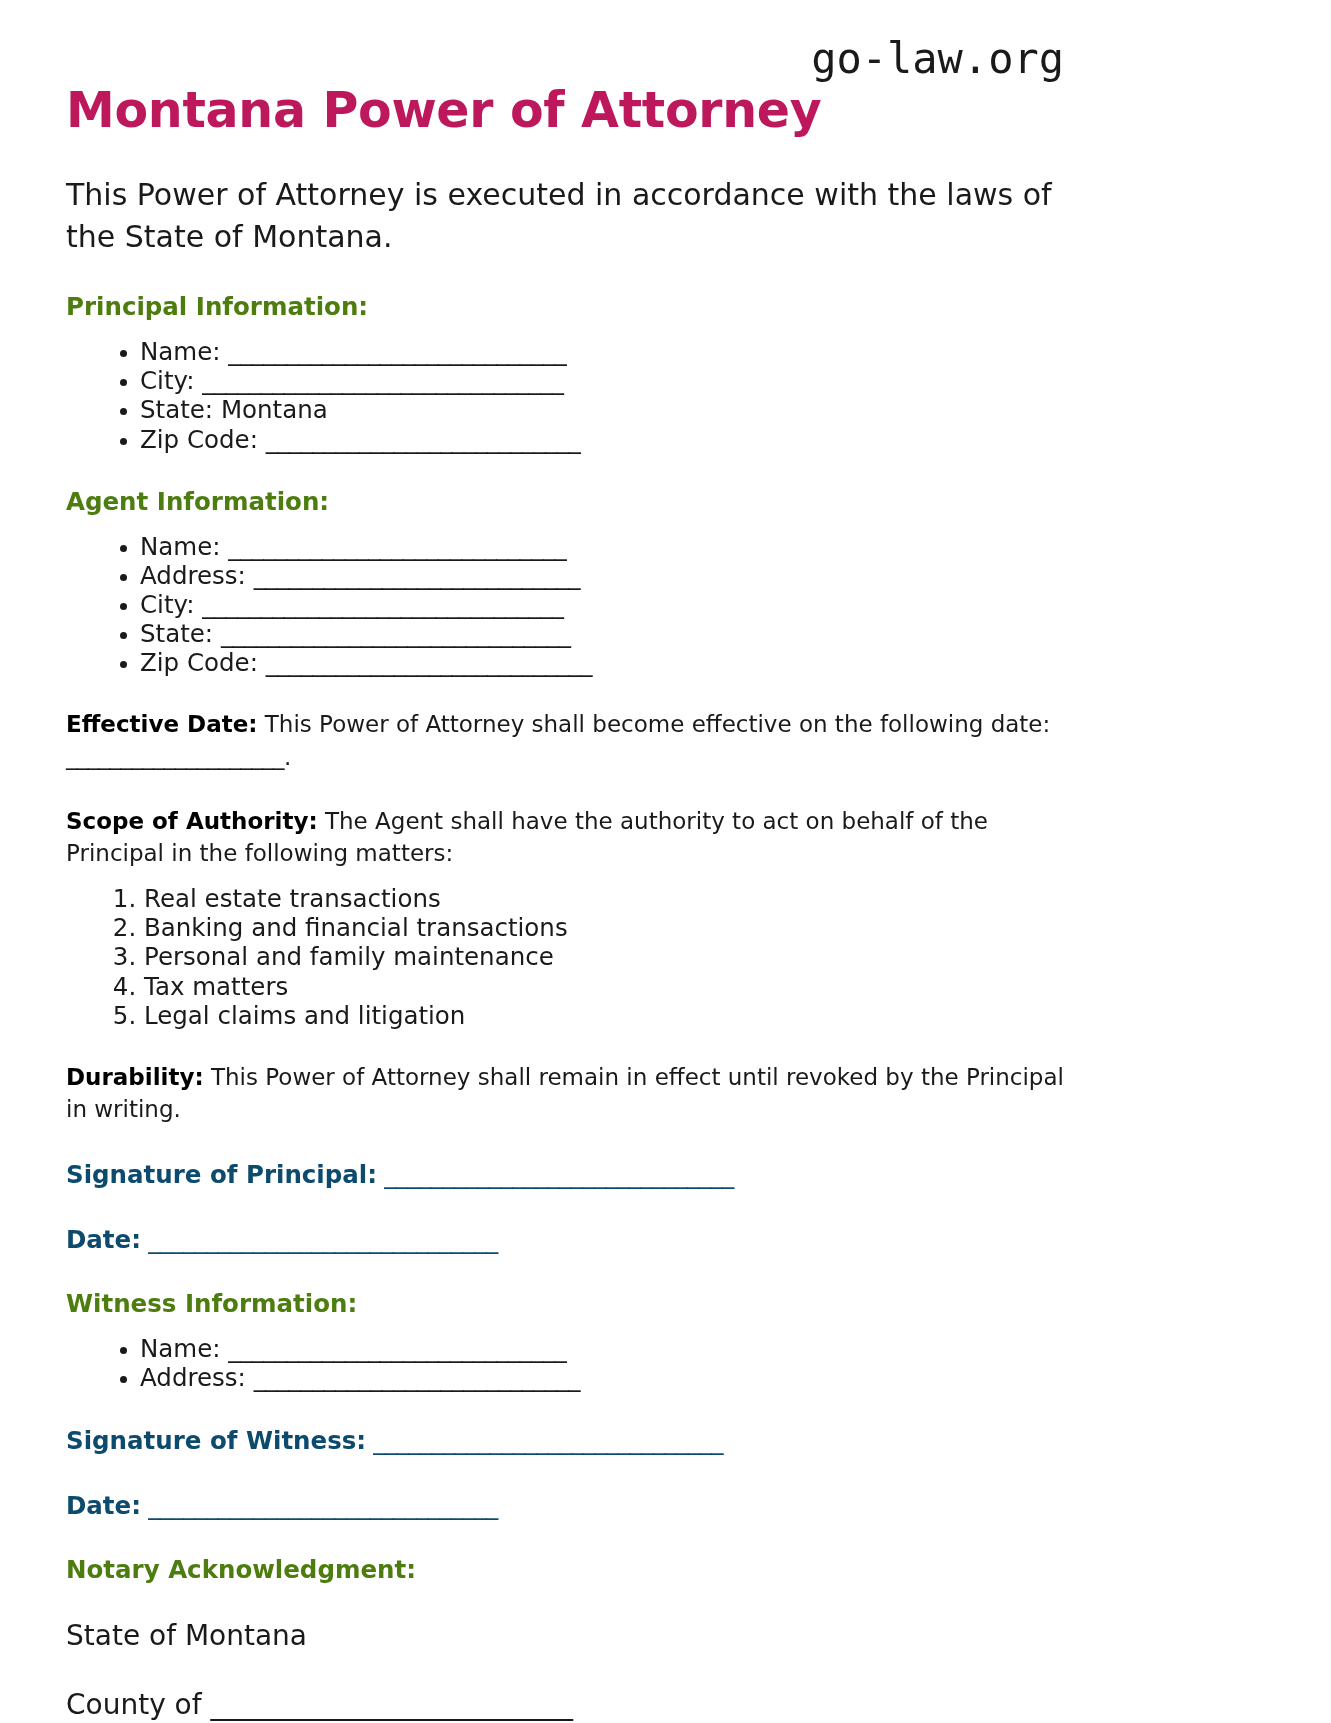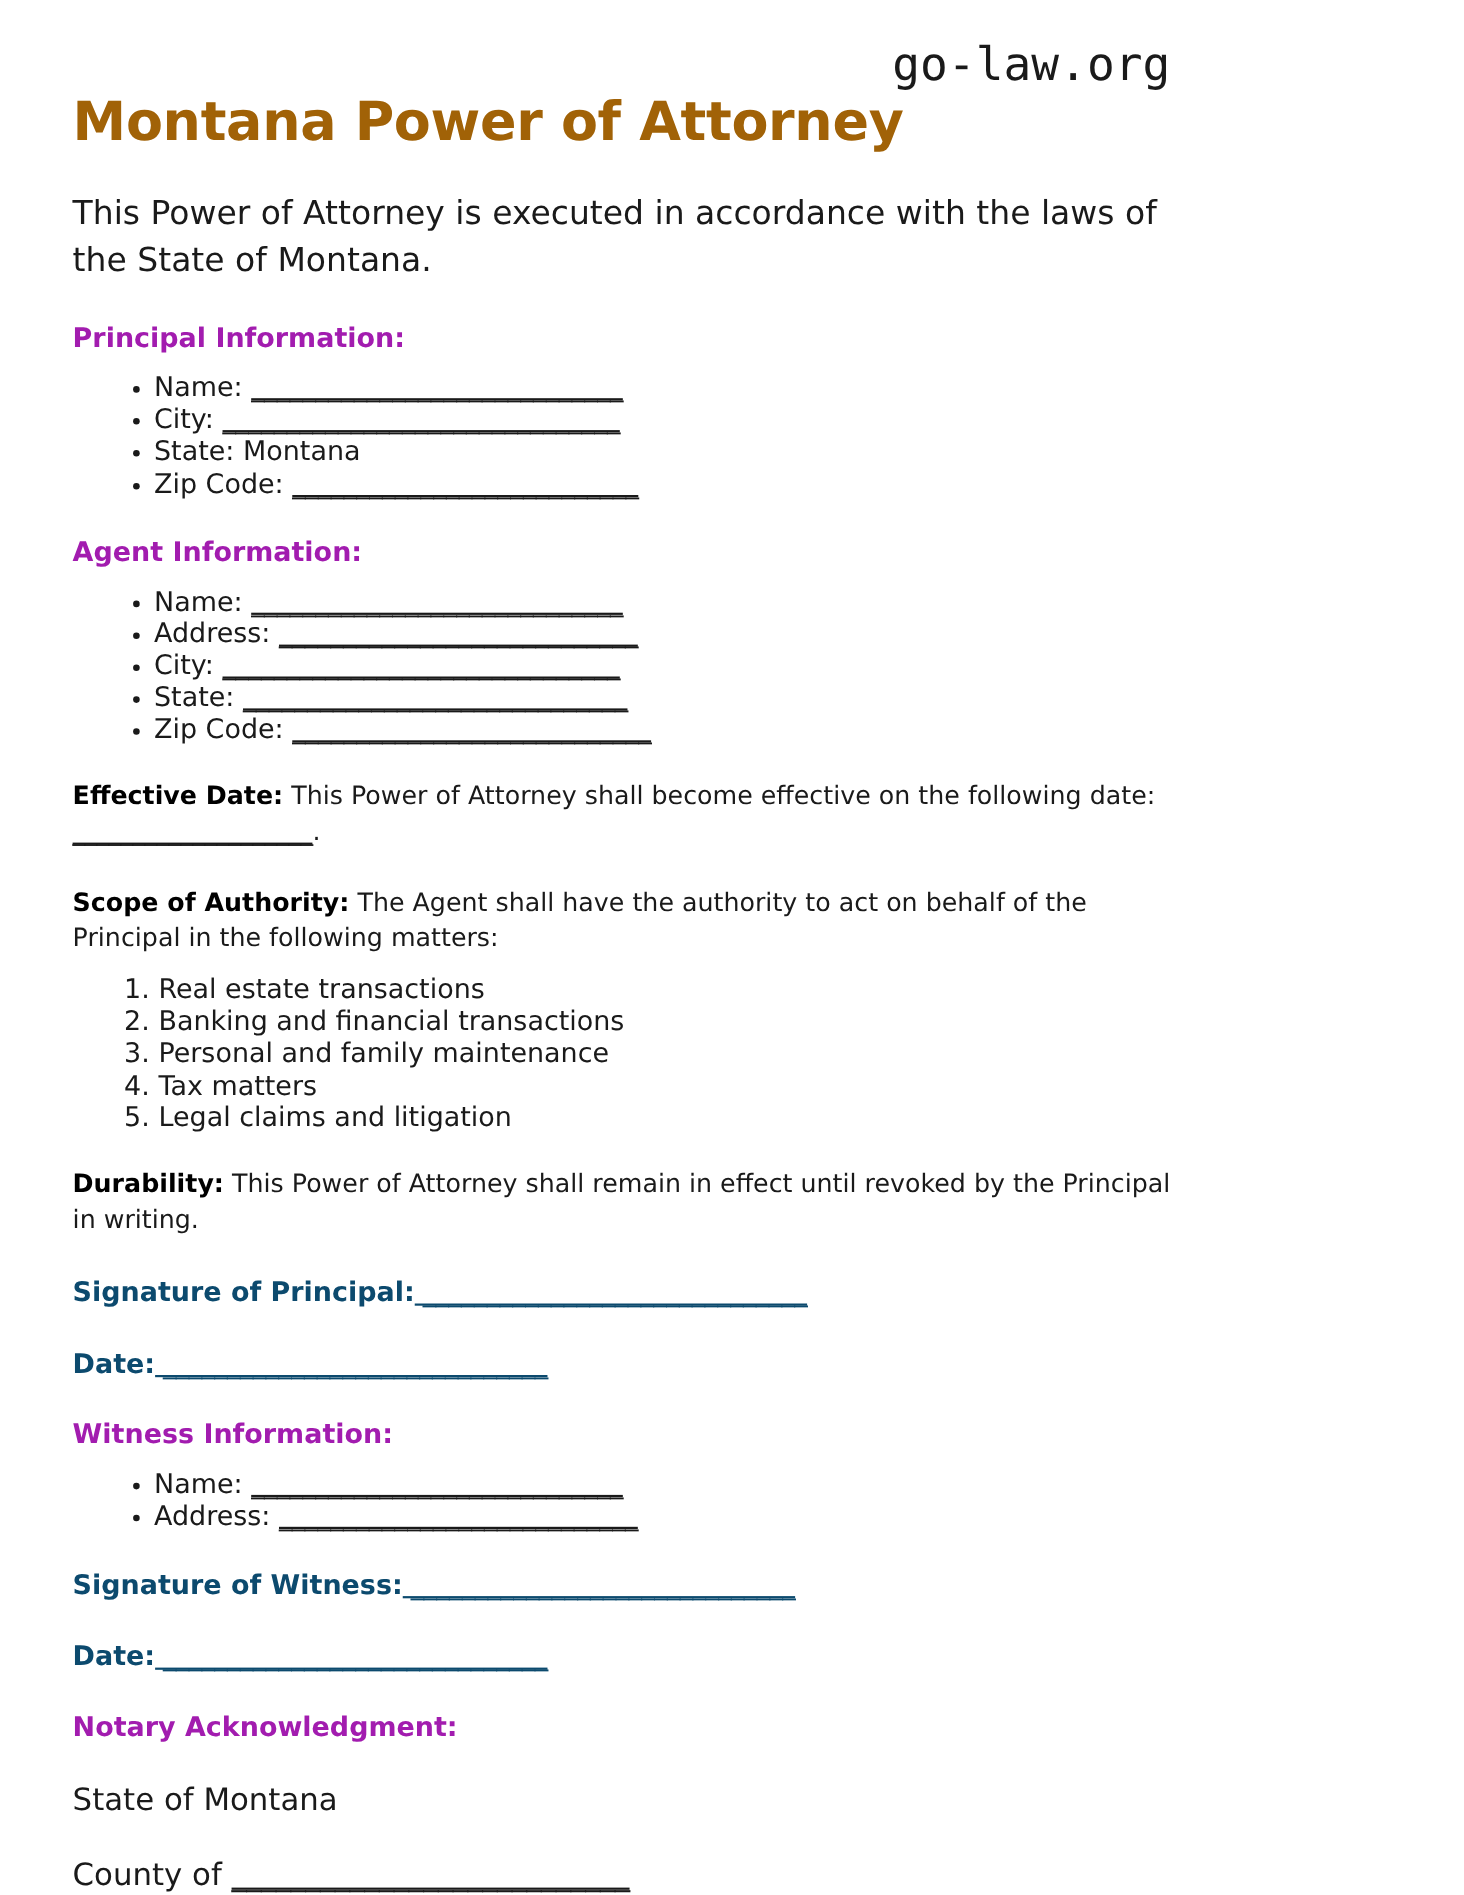--- a/index.html
+++ b/index.html
@@ -31,34 +31,34 @@
     white-space: nowrap;
     line-height: 1;
   }
   h1.doc-title {
     margin: 0;
     padding-top: 84px;
     font-size: 49px;
     font-weight: bold;
     letter-spacing: -0.3px;
     line-height: 1.12;
-    color: #a16207;
+    color: #be185d;
   }
   p.intro {
     margin: 35px 0 0 0;
     font-size: 30px;
     line-height: 1.42;
     color: #1a1a1a;
   }
   h2.section-head {
     margin: 31px 0 0 0;
     font-size: 24.5px;
     font-weight: bold;
     line-height: 1.35;
-    color: #a21caf;
+    color: #4d7c0f;
   }
   ul.field-list, ol.scope-list {
     margin: 14px 0 0 0;
     padding-left: 74px;
   }
   ul.field-list {
     list-style-type: disc;
   }
   ol.scope-list {
     list-style-type: decimal;
@@ -70,21 +70,20 @@
     color: #1a1a1a;
     padding: 0;
     margin: 0;
   }
   ul.field-list li::marker {
     font-size: 22px;
   }
   .blank {
     font-family: "DejaVu Sans", sans-serif;
     letter-spacing: -0.6px;
-    text-decoration: underline;
   }
   p.para {
     margin: 31px 0 0 0;
     font-size: 23px;
     line-height: 1.42;
     color: #1a1a1a;
   }
   p.para .lead {
     font-weight: bold;
     color: #000000;

